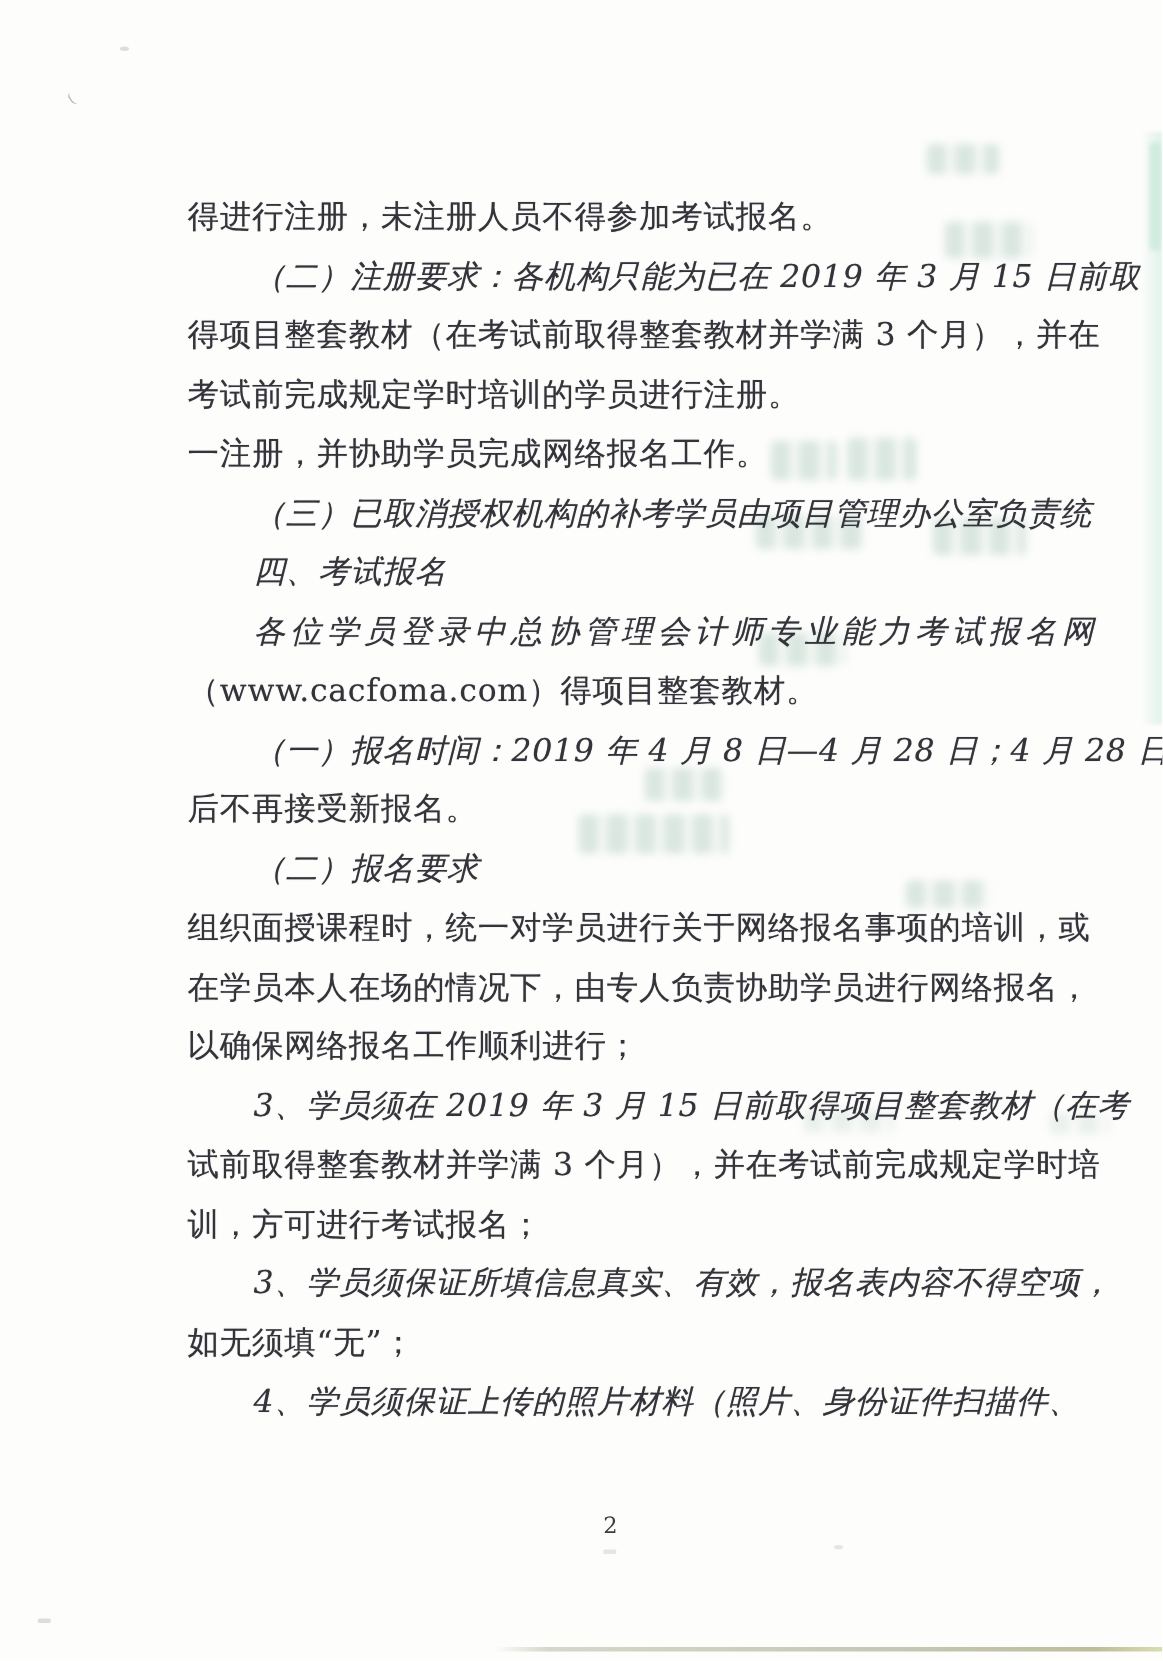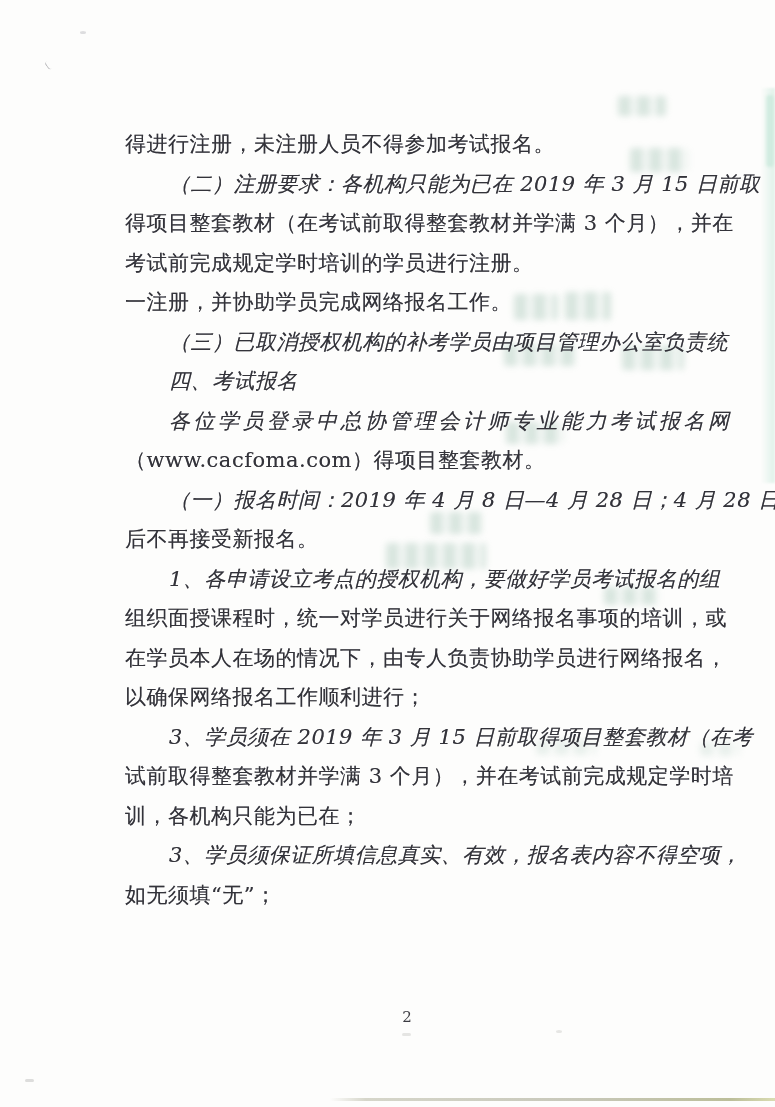--- a/index.html
+++ b/index.html
@@ -157,29 +157,30 @@
       <div class="line indent">（二）注册要求：各机构只能为已在 2019 年 3 月 15 日前取</div>
       <div class="line">得项目整套教材（在考试前取得整套教材并学满 3 个月），并在</div>
       <div class="line">考试前完成规定学时培训的学员进行注册。</div>
       <div class="line">一注册，并协助学员完成网络报名工作。</div>
       <div class="line indent">（三）已取消授权机构的补考学员由项目管理办公室负责统</div>
       <div class="line indent">四、考试报名</div>
       <div class="line indent wide">各位学员登录中总协管理会计师专业能力考试报名网</div>
       <div class="line">（www.cacfoma.com）得项目整套教材。</div>
       <div class="line indent">（一）报名时间：2019 年 4 月 8 日—4 月 28 日；4 月 28 日</div>
       <div class="line">后不再接受新报名。</div>
-      <div class="line indent">1、各申请设立考点的授权机构，要做好学员考试报名的组</div>
+      <div class="line indent">（二）报名要求</div>
       <div class="line">组织面授课程时，统一对学员进行关于网络报名事项的培训，或</div>
       <div class="line">在学员本人在场的情况下，由专人负责协助学员进行网络报名，</div>
       <div class="line">以确保网络报名工作顺利进行；</div>
       <div class="line indent">3、学员须在 2019 年 3 月 15 日前取得项目整套教材（在考</div>
       <div class="line">试前取得整套教材并学满 3 个月），并在考试前完成规定学时培</div>
-      <div class="line">训，各机构只能为已在；</div>
+      <div class="line">训，方可进行考试报名；</div>
       <div class="line indent">3、学员须保证所填信息真实、有效，报名表内容不得空项，</div>
       <div class="line">如无须填“无”；</div>
+      <div class="line indent">4、学员须保证上传的照片材料（照片、身份证件扫描件、</div>
     </div>
 
   <div class="page-number">2</div>
   <span class="footer-smudge"></span>
 
   <div class="edge-tint"></div>
   <div class="edge-tint-strong"></div>
   <div class="edge-line"></div>
 
 </div>

